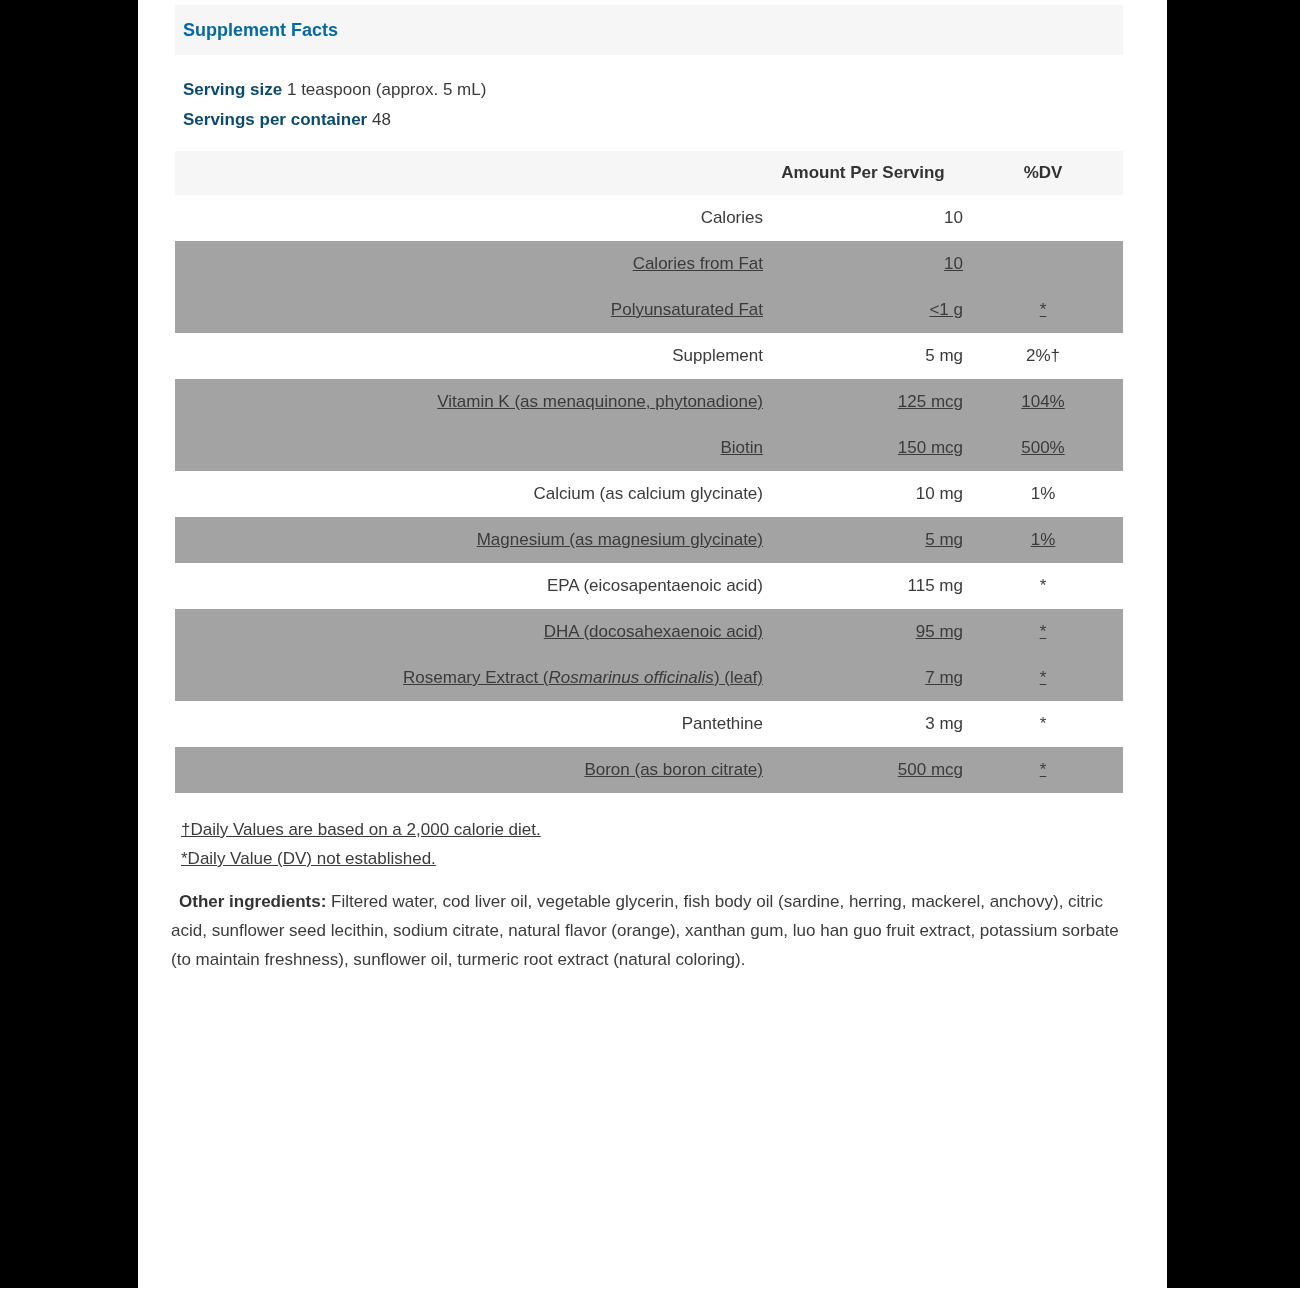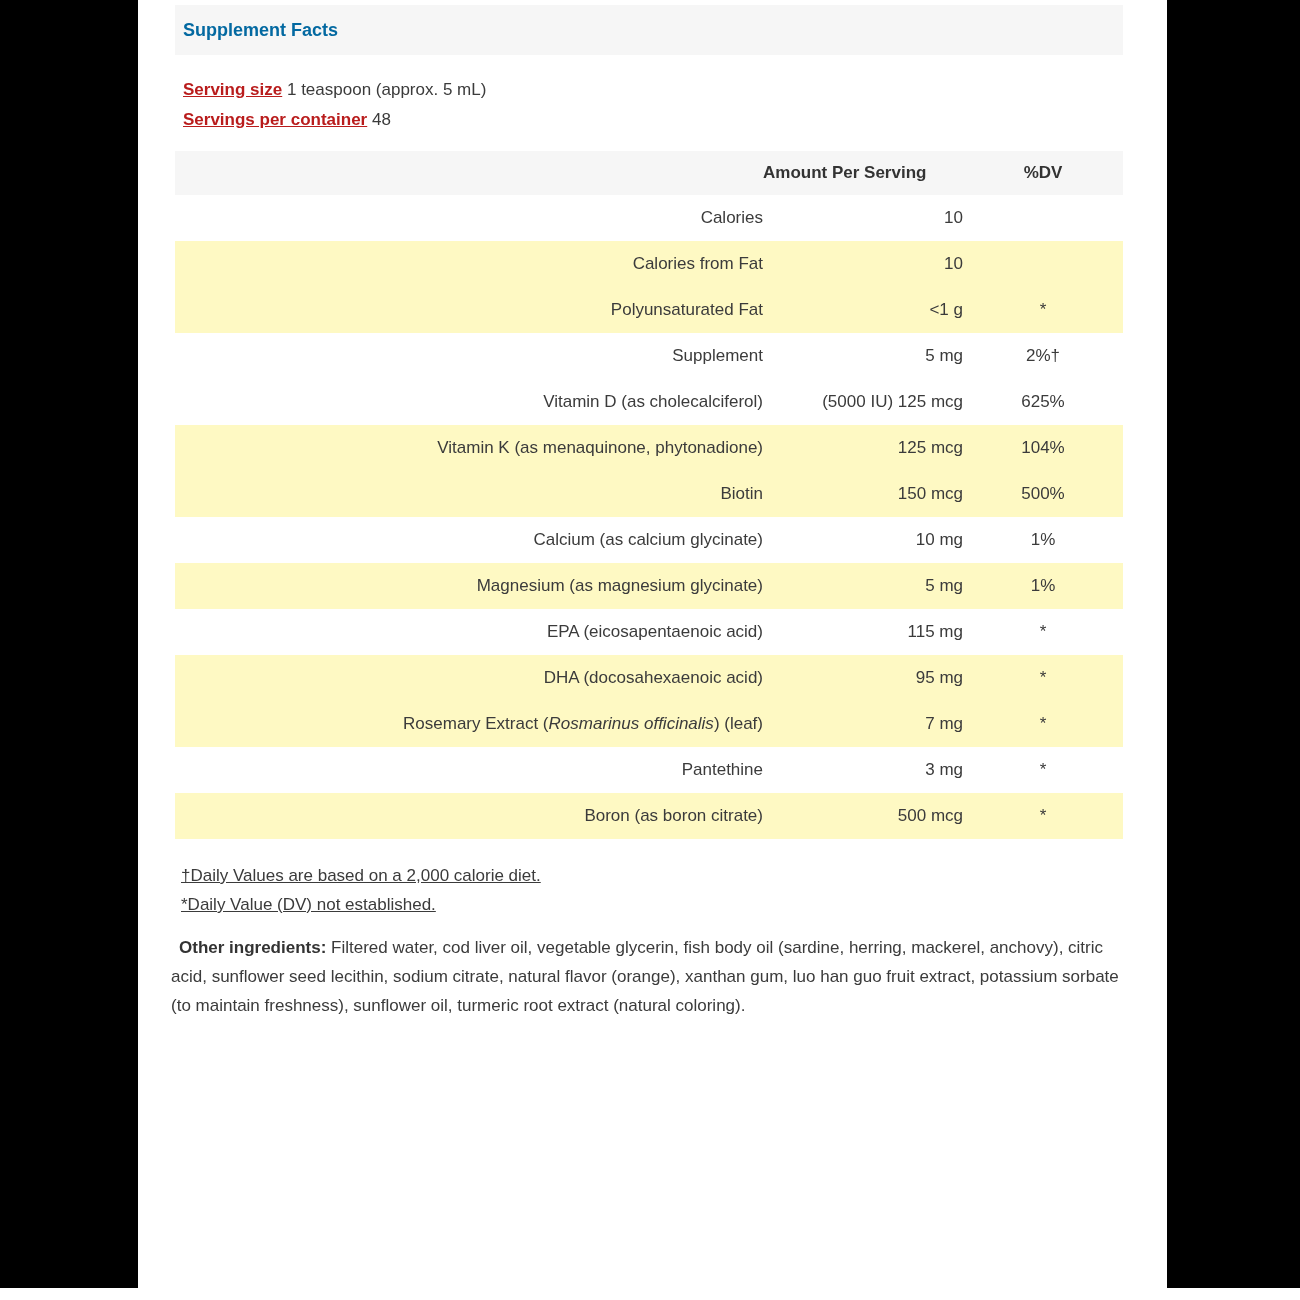--- a/index.html
+++ b/index.html
@@ -28,47 +28,47 @@
     height: 50px;
     background: #f6f6f6;
     display: flex; align-items: center;
     padding-left: 8px;
   }
   .title-band .title {
     font-size: 18px; font-weight: bold; color: #0369a1;
   }
 
   .serving-block { margin: 20px 0 0 8px; font-size: 17px; line-height: 30px; color: #3b3b3b; }
-  .serving-block b { color: #b91c1c; text-decoration: underline; }
+  .serving-block b { color: #0c4a6e; }
 
   table.facts {
     width: 100%;
     border-collapse: collapse;
     margin-top: 16px;
     font-size: 17px;
     color: #3b3b3b;
     table-layout: fixed;
   }
   table.facts thead th {
     background: #f6f6f6;
     font-weight: bold;
     color: #333333;
     height: 44px;
     padding: 0;
   }
   table.facts th.col-name   { width: auto; }
-  table.facts th.col-amount { width: 200px; text-align: left; }
+  table.facts th.col-amount { width: 200px; text-align: center; }
   table.facts th.col-dv     { width: 160px; text-align: center; }
 
   table.facts tbody td {
     padding: 9px 0;
     line-height: 28px;
     vertical-align: middle;
   }
-  table.facts tbody tr.shaded td { background: #fef9c3; }
+  table.facts tbody tr.shaded td { background: #a3a3a3; text-decoration: underline; }
   td.name   { text-align: right; padding-left: 8px !important; }
   td.name.indent { padding-left: 38px !important; }
   td.amount { text-align: right; }
   td.dv     { text-align: center; }
   tr.twoline td.amount, tr.twoline td.dv { vertical-align: top; }
   tr.twoline td.dv { padding-top: 13px !important; }
 
   .footnotes { margin: 22px 0 0 6px; font-size: 17px; line-height: 29px; text-decoration: underline; }
 
   .other-ingredients {
@@ -124,25 +124,20 @@
         <tr class="shaded">
           <td class="name indent">Polyunsaturated Fat</td>
           <td class="amount">&lt;1 g</td>
           <td class="dv">*</td>
         </tr>
         <tr>
           <td class="name">Supplement</td>
           <td class="amount">5 mg</td>
           <td class="dv">2%†</td>
         </tr>
-        <tr>
-          <td class="name">Vitamin D (as cholecalciferol)</td>
-          <td class="amount">(5000 IU) 125 mcg</td>
-          <td class="dv">625%</td>
-        </tr>
         <tr class="shaded">
           <td class="name">Vitamin K (as menaquinone, phytonadione)</td>
           <td class="amount">125 mcg</td>
           <td class="dv">104%</td>
         </tr>
         <tr class="shaded">
           <td class="name">Biotin</td>
           <td class="amount">150 mcg</td>
           <td class="dv">500%</td>
         </tr>

